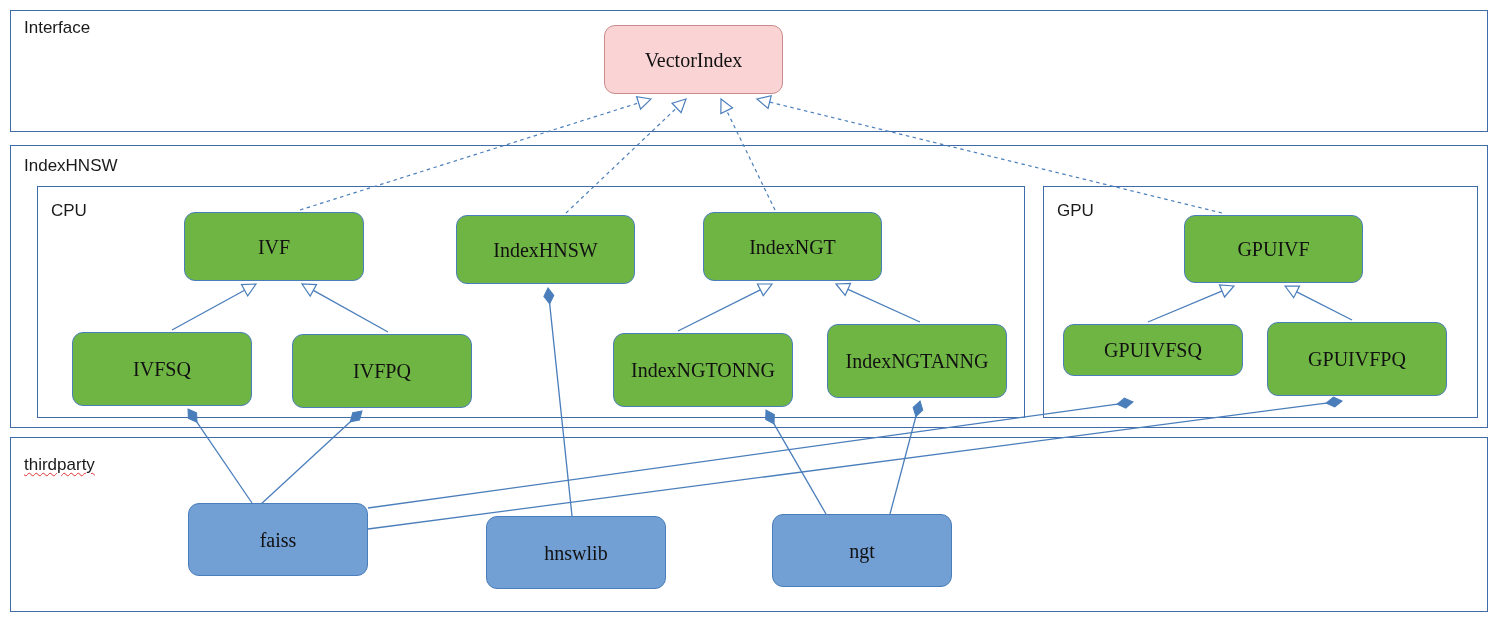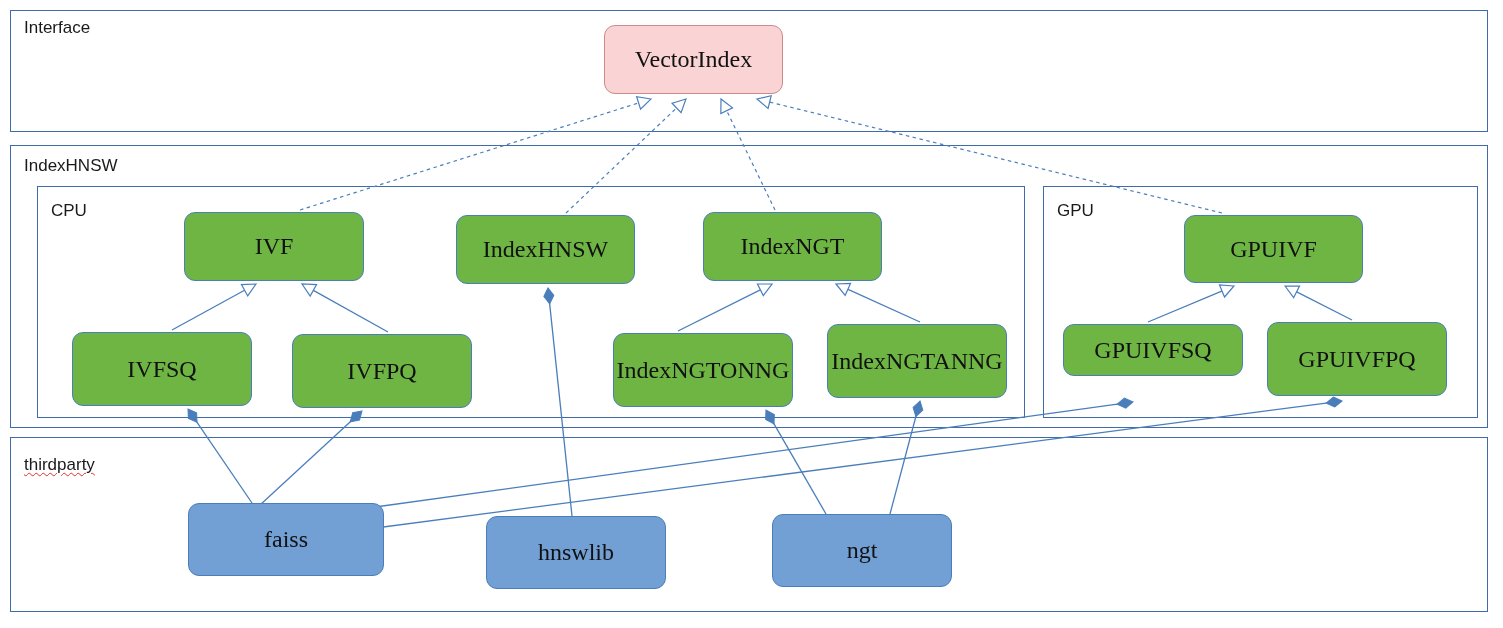--- a/index.html
+++ b/index.html
@@ -50,21 +50,21 @@
   }
   .node {
     position: absolute;
     box-sizing: border-box;
     border-radius: 11px;
     border: 1.3px solid #4A7EBB;
     display: flex;
     align-items: center;
     justify-content: center;
     font-family: "Liberation Serif", serif;
-    font-size: 24px;
+    font-size: 20px;
     color: #111111;
     text-align: center;
     line-height: 1.1;
     z-index: 8;
     user-select: none;
   }
   .node.pink   { background: #FAD4D4; border-color: #C98B8B; }
   .node.green  { background: #6FB544; border-color: #4A7EBB; }
   .node.blue   { background: #729FD4; border-color: #4A7EBB; }
 </style>
@@ -164,18 +164,18 @@
       <div class="node green" style="left: 184px; top: 212px; width: 180px; height: 69px;">IVF</div>
       <div class="node green" style="left: 456px; top: 215px; width: 179px; height: 69px;">IndexHNSW</div>
       <div class="node green" style="left: 703px; top: 212px; width: 179px; height: 69px;">IndexNGT</div>
       <div class="node green" style="left: 72px; top: 332px; width: 180px; height: 74px;">IVFSQ</div>
       <div class="node green" style="left: 292px; top: 334px; width: 180px; height: 74px;">IVFPQ</div>
       <div class="node green" style="left: 613px; top: 333px; width: 180px; height: 74px;">IndexNGTONNG</div>
       <div class="node green" style="left: 827px; top: 324px; width: 180px; height: 74px;">IndexNGTANNG</div>
       <div class="node green" style="left: 1170px; top: 215px; width: 179px; height: 68px; margin-left: 14px;">GPUIVF</div>
       <div class="node green" style="left: 1063px; top: 324px; width: 180px; height: 52px;">GPUIVFSQ</div>
       <div class="node green" style="left: 1267px; top: 322px; width: 180px; height: 74px;">GPUIVFPQ</div>
-      <div class="node blue" style="left: 188px; top: 503px; width: 196px; height: 73px;">faiss</div>
+      <div class="node blue" style="left: 188px; top: 503px; width: 180px; height: 73px;">faiss</div>
       <div class="node blue" style="left: 486px; top: 516px; width: 180px; height: 73px;">hnswlib</div>
       <div class="node blue" style="left: 772px; top: 514px; width: 180px; height: 73px;">ngt</div>
     </div>
 
 </div>
 
 </body></html>

